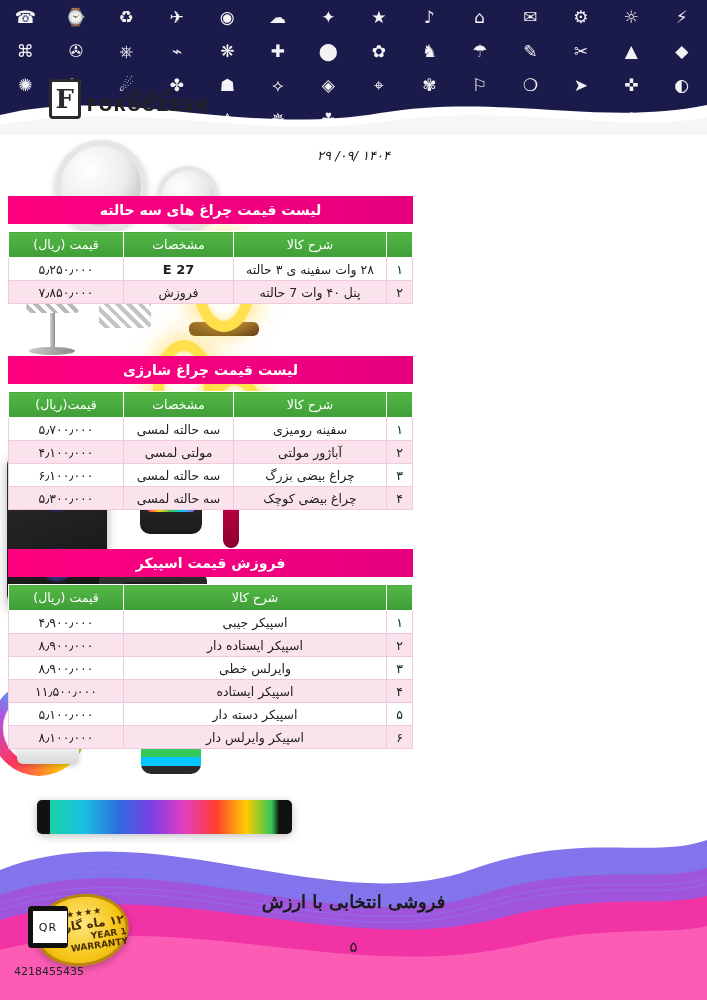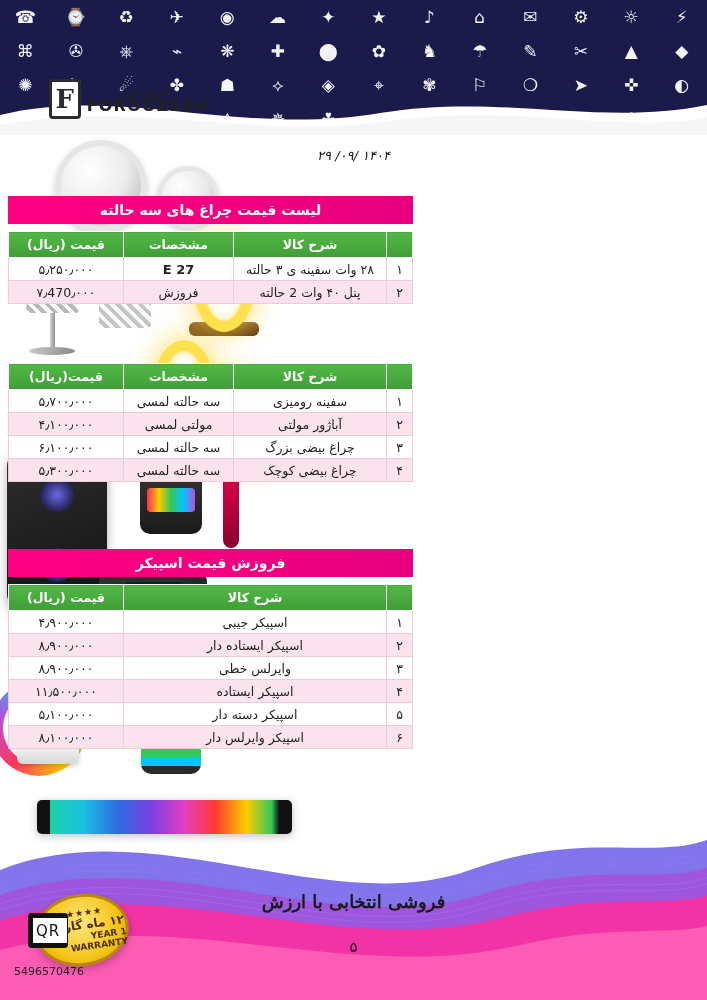--- a/index.html
+++ b/index.html
@@ -239,21 +239,21 @@
   table {
     width: 100%;
     border-collapse: collapse;
     font-size: 12.5px;
     margin-top: 7px;
     table-layout: fixed;
   }
   thead th {
     background: linear-gradient(180deg,#53b847,#3f9e36);
     color: #fff;
-    font-weight: bold;
+    font-weight: normal;
     height: 26px;
     border: 1px solid #ffffff;
     font-size: 12.5px;
     margin-top: 18px;
   }
   tbody td {
     height: 23px;
     text-align: center;
     border: 1px solid #f0c9dd;
     color: #222;
@@ -300,30 +300,30 @@
     color: #4a2d00;
     transform: rotate(-8deg);
     box-shadow: 0 3px 7px rgba(0,0,0,.25);
   }
   .badge .stars { font-size: 9px; letter-spacing: 1px; }
   .badge .l1 { font-size: 12px; font-weight: bold; }
   .badge .l2 { font-size: 9px; font-weight: bold; }
   .qr {
     position: absolute;
     bottom: 52px; left: 28px;
-    width: 40px; height: 35px;
+    width: 40px; height: 42px;
     background:
       linear-gradient(#111,#111) 0 0/100% 4px no-repeat,
       linear-gradient(#111,#111) 0 100%/100% 4px no-repeat,
       linear-gradient(#111,#111) 0 0/4px 100% no-repeat,
       #fff;
     border: 1px solid #111;
     border-radius: 3px;
     display: flex; align-items: center; justify-content: center;
-    font-size: 15px; color: #111; letter-spacing: 1px;
+    font-size: 11px; color: #111; letter-spacing: 1px;
   }
   .phone {
     position: absolute;
     bottom: 22px; left: 14px;
     font-size: 11px; color: #222;
     direction: ltr;
   }
 </style>
 </head>
 <body>
@@ -457,29 +457,30 @@
     </thead>
     <tbody>
       <tr>
         <td class="col-idx">۱</td>
         <td>۲۸ وات سفینه ی ۳ حالته</td>
         <td class="spec-bold">E 27</td>
         <td>۵٫۲۵۰٫۰۰۰</td>
       </tr>
       <tr>
         <td class="col-idx">۲</td>
-        <td>پنل ۴۰ وات 2 حالته</td>
+        <td>پنل ۴۰ وات 7 حالته</td>
         <td>فروزش</td>
-        <td>۷٫470٫۰۰۰</td>
+        <td>۷٫۸۵۰٫۰۰۰</td>
       </tr>
     </tbody>
   </table>
 </div>
 
 <div class="section sec-2">
+  <div class="sec-title">لیست قیمت چراغ شارژی</div>
   <table>
     <thead>
       <tr>
         <th class="col-idx"></th>
         <th>شرح کالا</th>
         <th class="col-spec">مشخصات</th>
         <th class="col-price">قیمت(ریال)</th>
       </tr>
     </thead>
     <tbody>
@@ -572,13 +573,13 @@
 <div class="slogan">فروشی انتخابی با ارزش</div>
 <div class="page-num">۵</div>
 
 <div class="badge">
   <span class="stars">★★★★★</span>
   <span class="l1">۱۲ ماه گارانتی</span>
   <span class="l2">1 YEAR WARRANTY</span>
 </div>
 
 <div class="qr">QR</div>
-<div class="phone">5496570476</div>
+<div class="phone">4218455435</div>
 
 </body></html>

